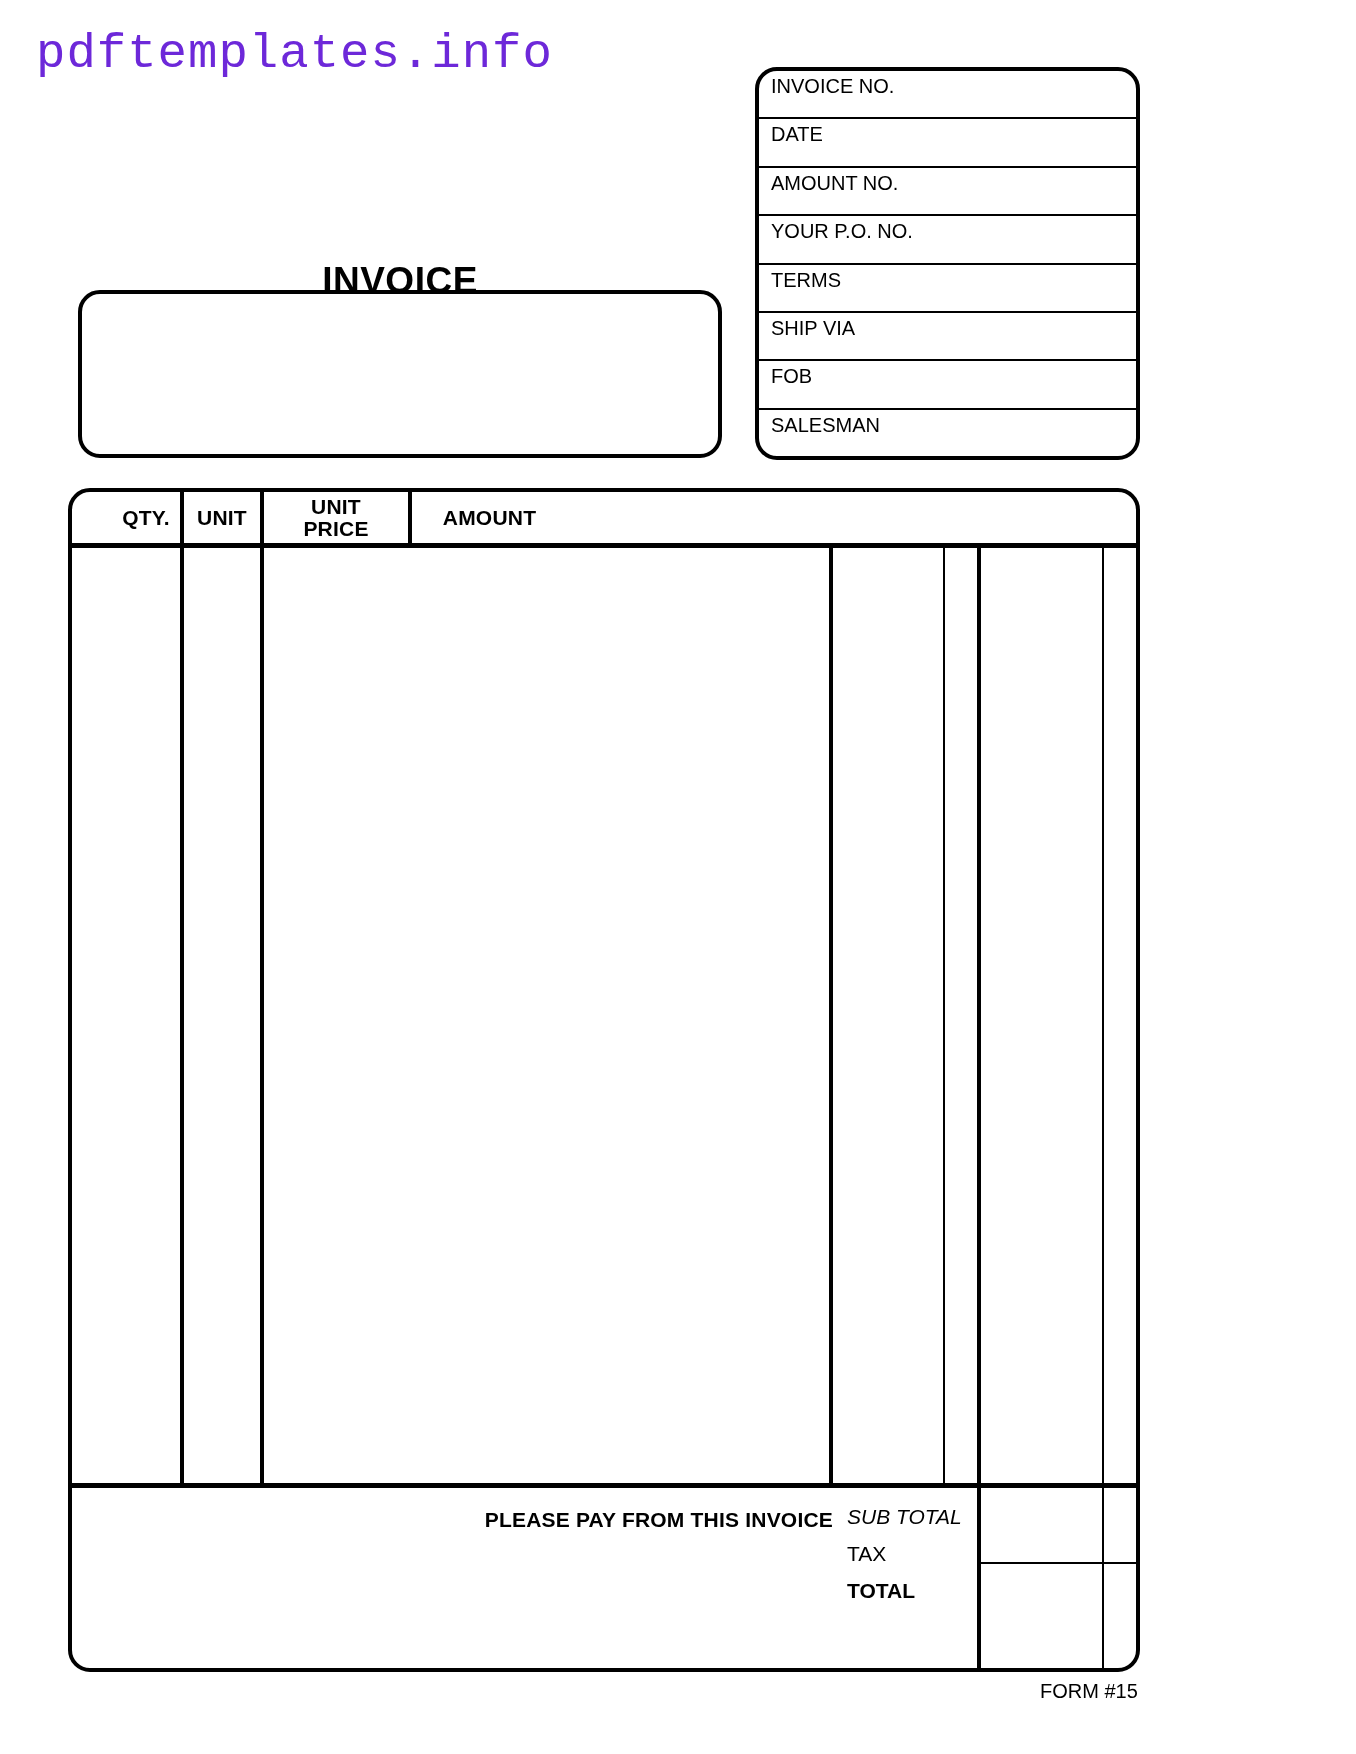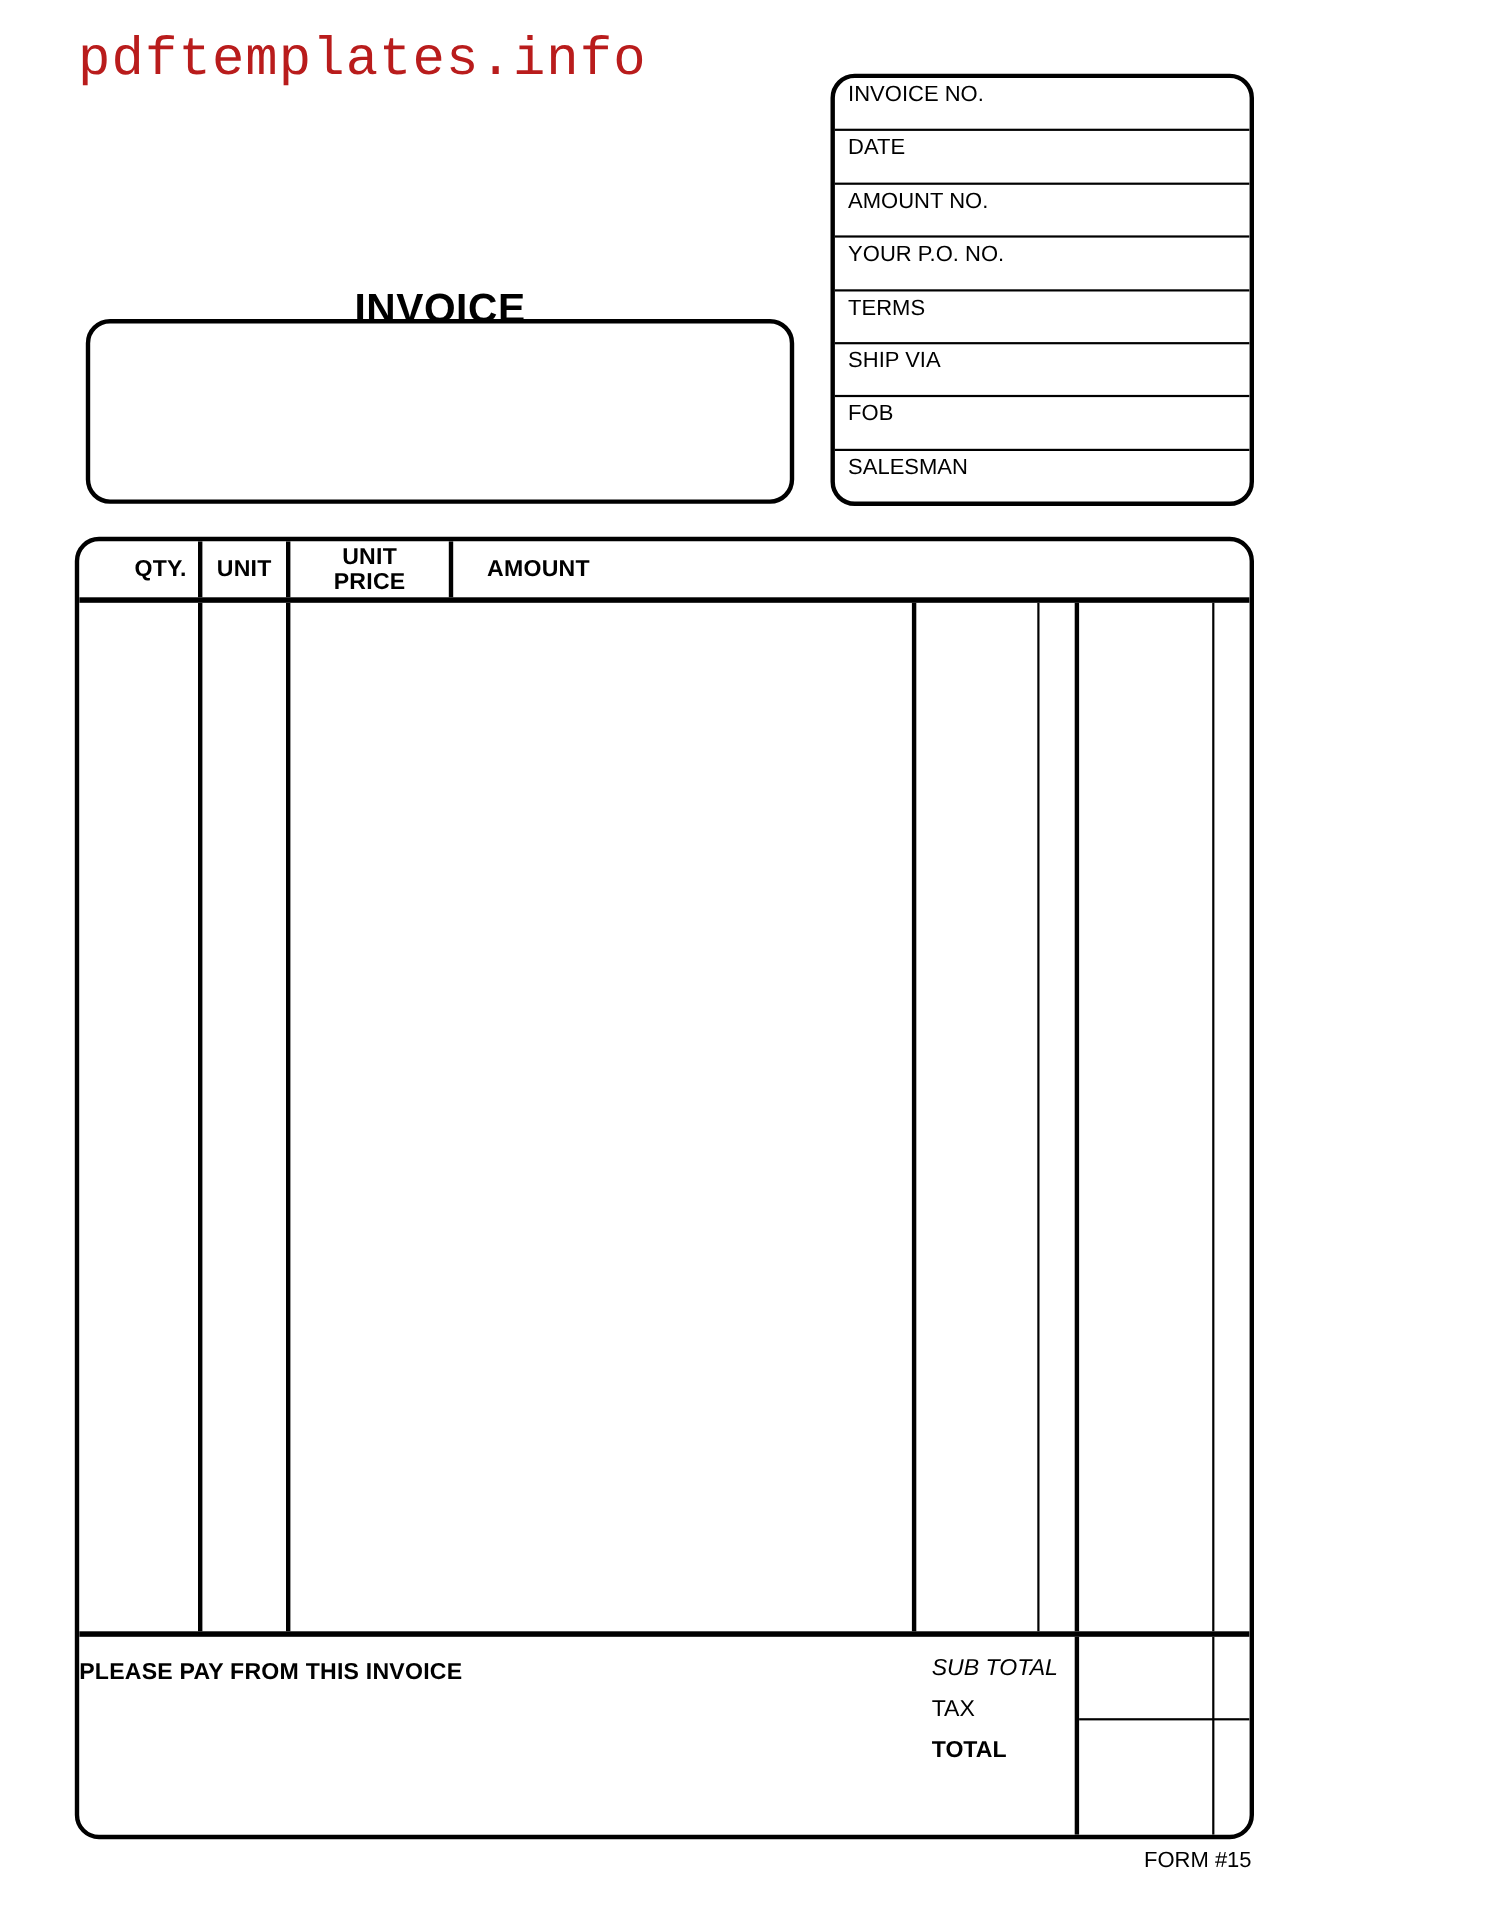--- a/index.html
+++ b/index.html
@@ -17,24 +17,23 @@
   }
 
   
   #watermark {
     position: absolute;
     left: 36px;
     top: 30px;
     font-family: "Liberation Mono", monospace;
     font-size: 49px;
     letter-spacing: 1px;
-    color: #b91c1c;
+    color: #6d28d9;
     white-space: nowrap;
     line-height: 1;
-    margin-left: 35px;
   }
 
   
   #invoice-title {
     position: absolute;
     left: 78px;
     top: 228px;
     width: 644px;
     text-align: center;
     font-size: 37px;
@@ -164,21 +163,21 @@
   #pay-note-cell {
     flex: 1 1 auto;
     position: relative;
     box-sizing: border-box;
   }
   #pay-note {
     position: absolute;
     left: 0;
     right: 0;
     top: 20px;
-    text-align: left;
+    text-align: right;
     font-size: 21px;
     font-weight: bold;
     letter-spacing: 0.2px;
   }
   #totals-label-cell {
     width: 148px;
     box-sizing: border-box;
     border-right: 4px solid #000;
     position: relative;
   }

